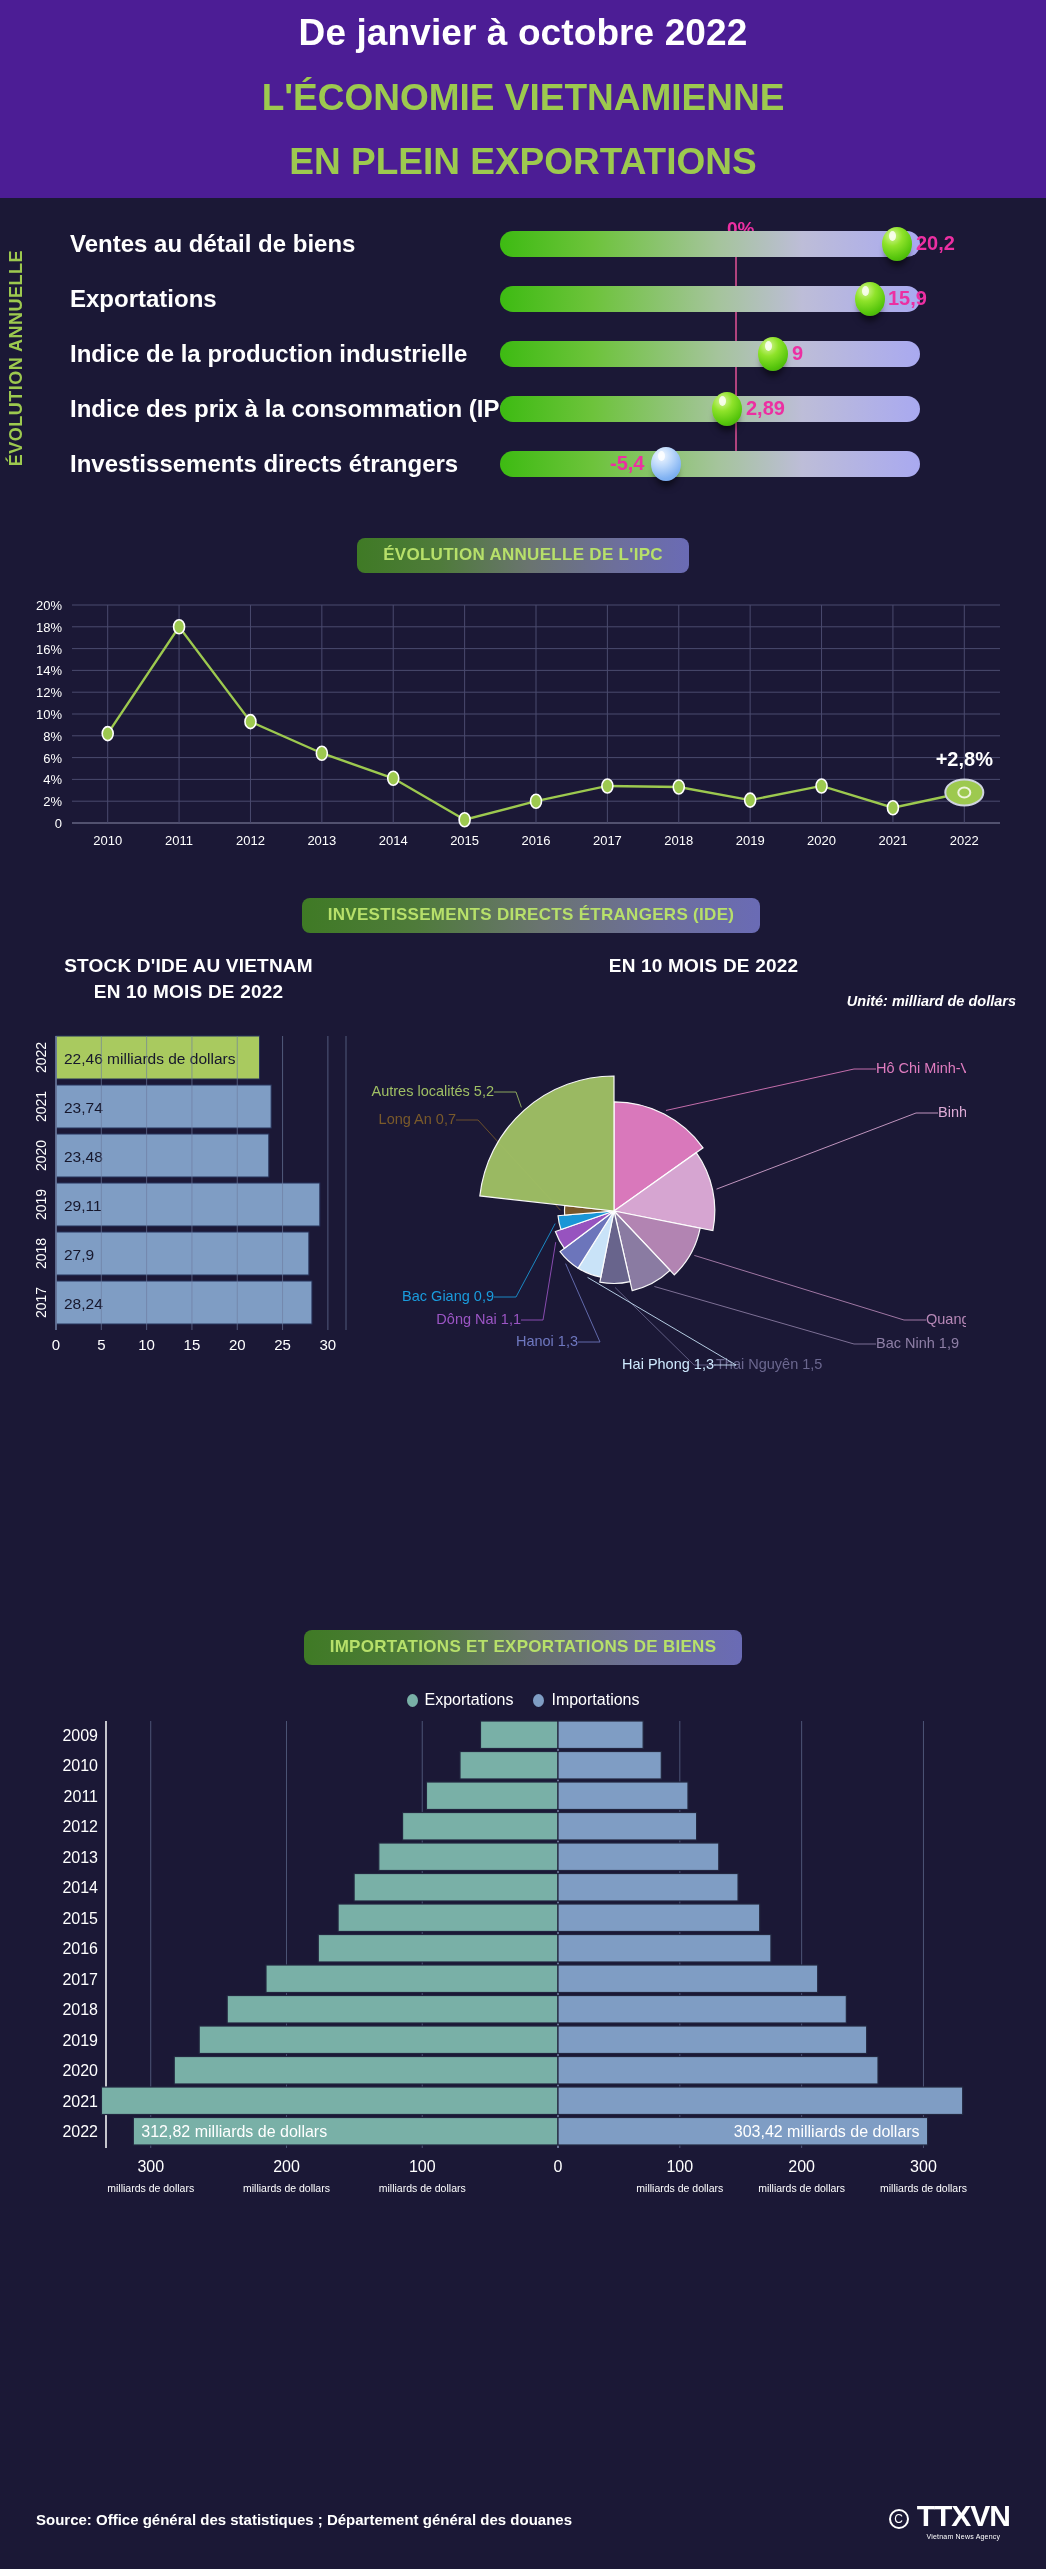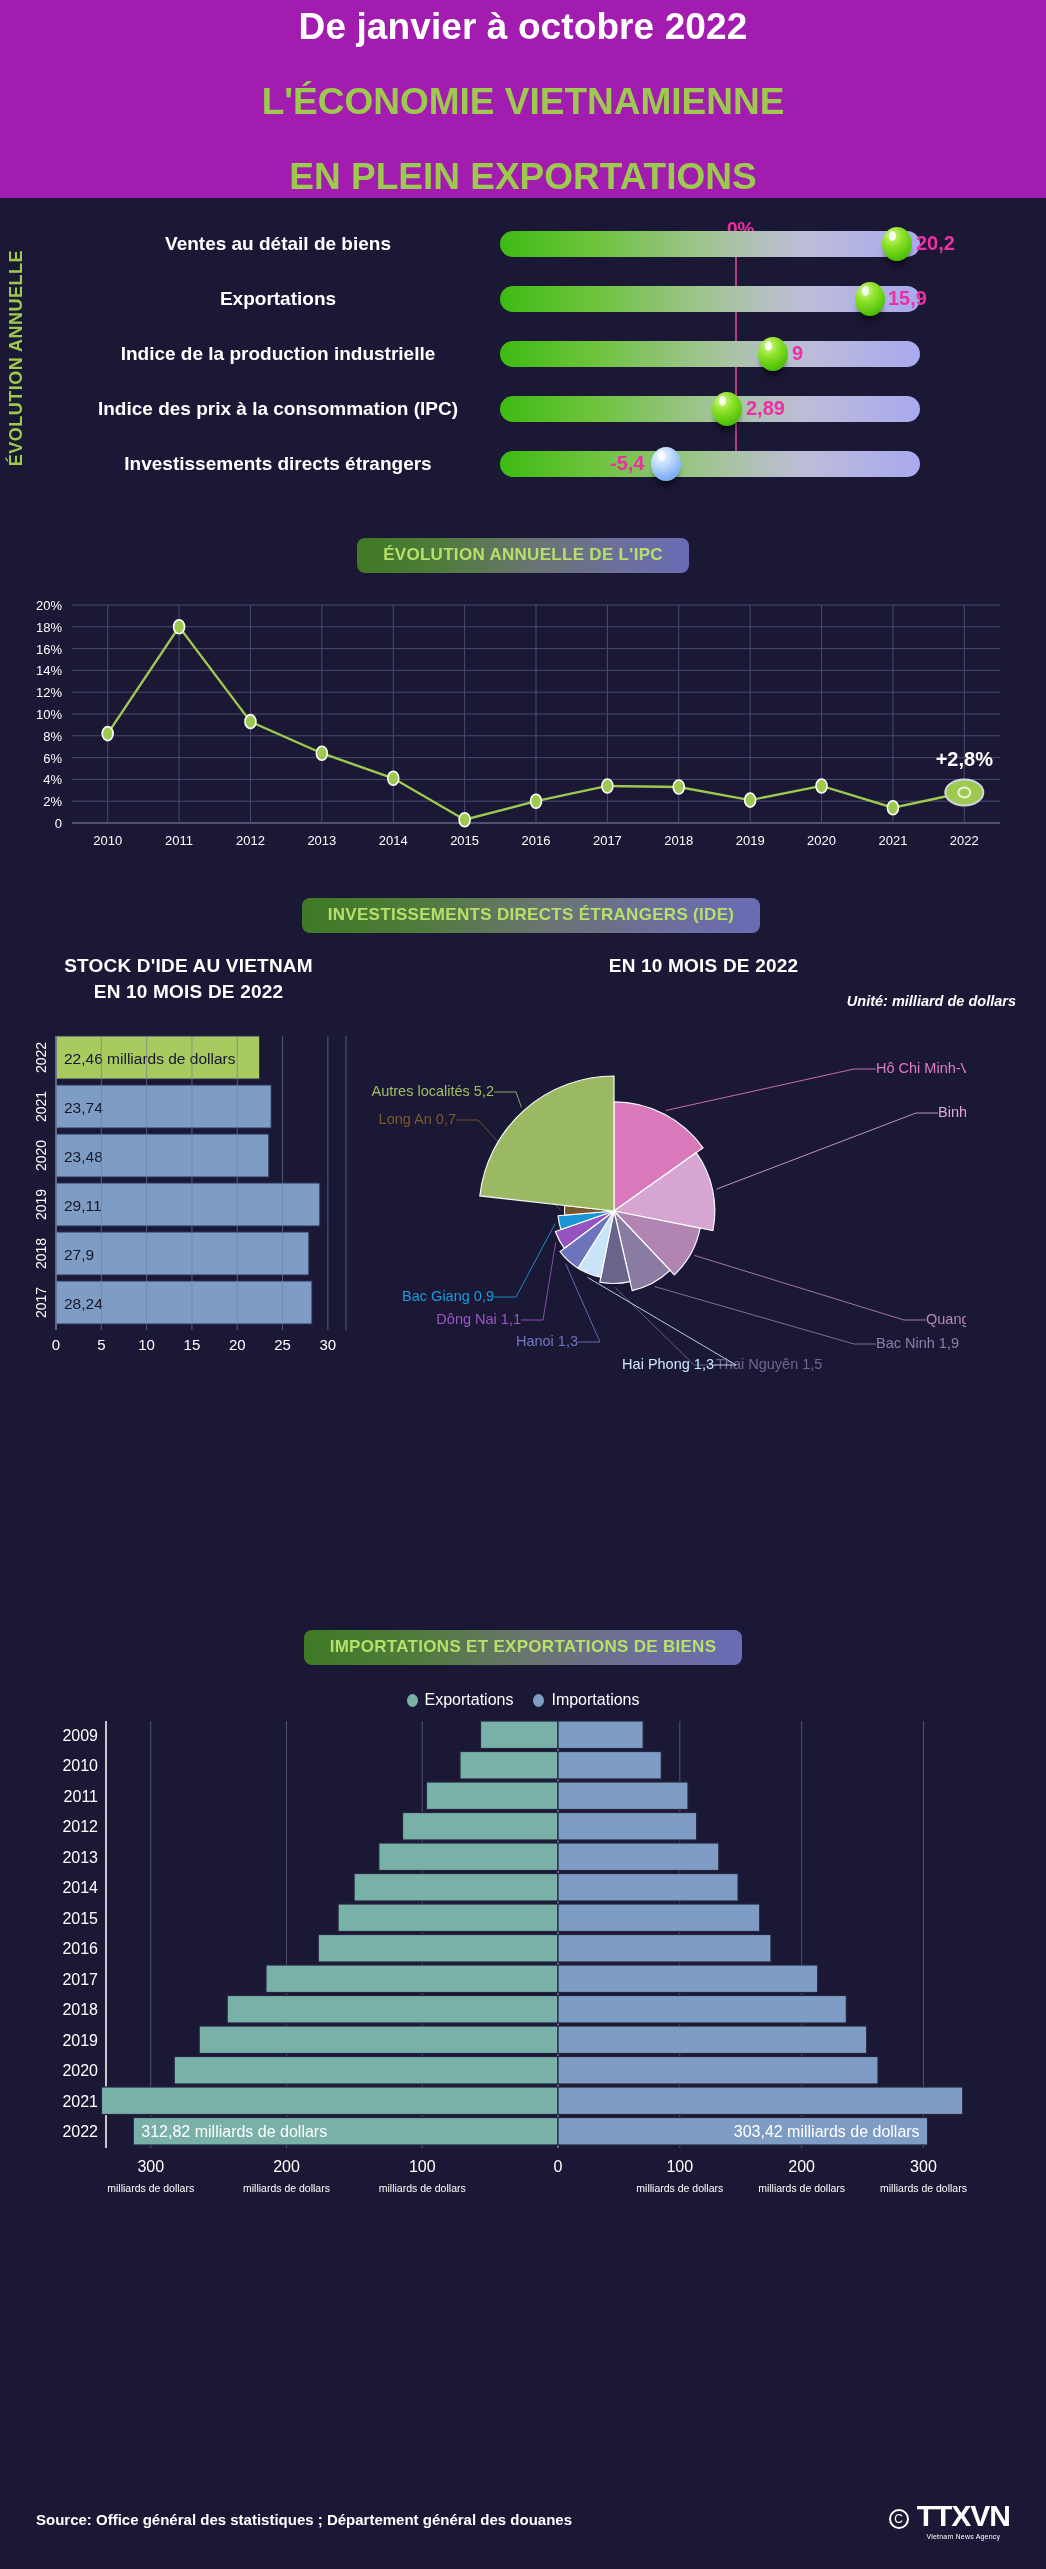--- a/index.html
+++ b/index.html
@@ -7,40 +7,40 @@
     width: 1046px; height: 2569px;
     background: #1b1836;
     font-family: "Liberation Sans", sans-serif;
     overflow: hidden;
     position: relative;
   }
 
   
   .header {
     height: 198px;
-    background: #a21caf;
+    background: #4c1d95;
     display: flex; flex-direction: column;
-    align-items: center; justify-content: space-between;
-    padding-top: 6px;
+    align-items: center; justify-content: flex-start;
+    padding-top: 12px;
   }
   .header h1 {
     color: #ffffff;
     font-size: 37px;
     font-weight: bold;
     letter-spacing: .1px;
     line-height: 1.15;
     text-align: center;
   }
   .header h2 {
     color: #9dc94f;
     font-size: 37px;
     font-weight: bold;
     line-height: 1.17;
     text-align: center;
-    margin-top: 7px;
+    margin-top: 21px;
   }
 
   
   .sliders-section {
     position: relative;
     height: 330px;
     padding-top: 24px;
   }
   .vertical-label {
     position: absolute;
@@ -71,23 +71,23 @@
   }
   .slider-row {
     display: flex;
     align-items: center;
     height: 43px;
     margin-bottom: 12px;
     padding-left: 70px;
   }
   .slider-label {
     width: 430px;
-    text-align: center;
+    text-align: left;
     color: #ffffff;
-    font-size: 19px;
+    font-size: 24px;
     font-weight: bold;
     padding-right: 14px;
     white-space: nowrap;
   }
   .slider-track {
     position: relative;
     height: 26px;
     border-radius: 13px;
     background: linear-gradient(90deg, #3dbb12 0%, #6dc33b 22%, #a5c49c 52%, #bdbdd8 72%, #a9a9f0 100%);
   }

